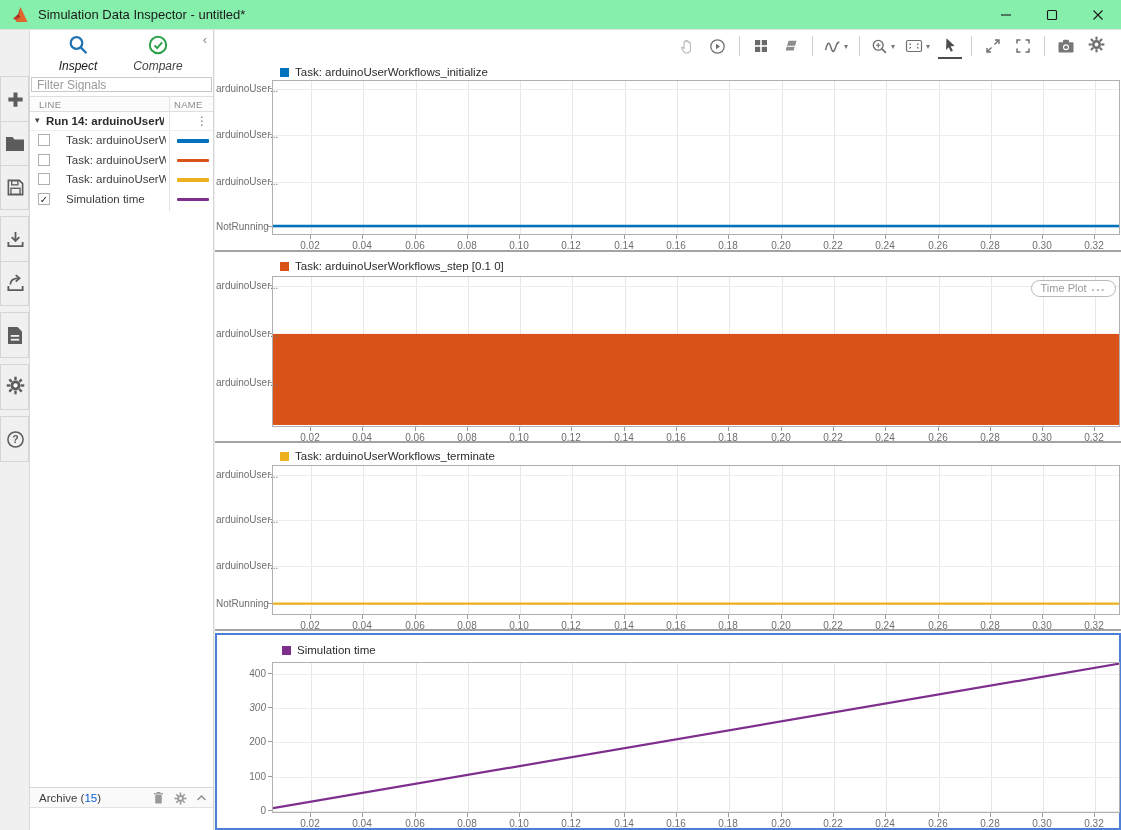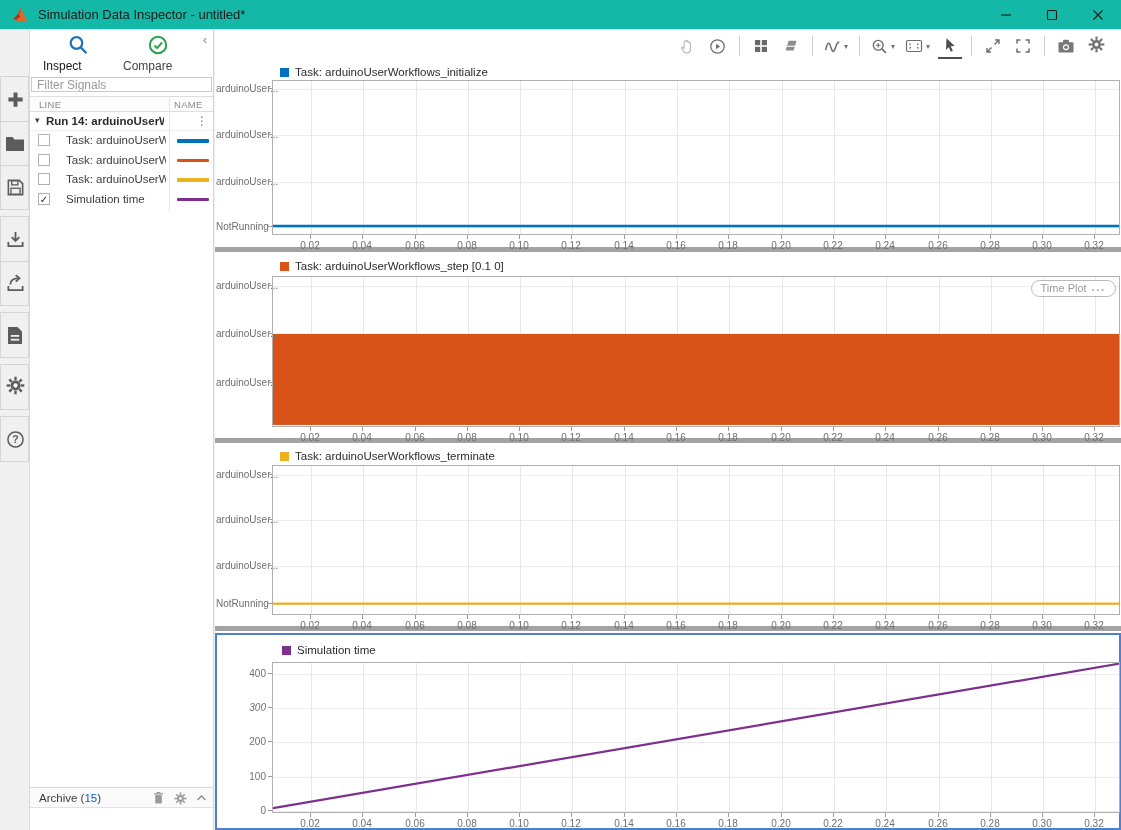--- a/index.html
+++ b/index.html
@@ -1,37 +1,37 @@
 <!DOCTYPE html>
 <html><head>
 <meta charset="utf-8">
 <style>
   * { margin:0; padding:0; box-sizing:border-box; }
   html,body { width:1121px; height:830px; overflow:hidden; }
   body { font-family:"Liberation Sans","DejaVu Sans",sans-serif; background:#f0f0f0; position:relative; }
 
   
-  .titlebar { position:absolute; left:0; top:0; width:1121px; height:30px; background:#14b8a6;
+  .titlebar { position:absolute; left:0; top:0; width:1121px; height:30px; background:#86efac;
               border-bottom:1px solid #e3e3e3; display:flex; align-items:center; }
   .logo { margin-left:12px; }
   .wtitle { margin-left:9px; font-size:13px; color:#1a1a1a; }
   .wincontrols { margin-left:auto; display:flex; height:30px; }
   .winbtn { width:46px; height:30px; display:flex; align-items:center; justify-content:center; cursor:default; }
 
   
   .leftstrip { position:absolute; left:0; top:30px; width:30px; height:800px; background:#f0f0f0;
                border-right:1px solid #d9d9d9; padding-top:46px; }
   .lgroup { border:1px solid #d5d5d5; margin:0 0 6px 0; background:#f0f0f0; }
   .lcell { width:28px; height:44px; display:flex; align-items:center; justify-content:center; }
   .lcell + .lcell { border-top:1px solid #d5d5d5; }
 
   
   .sidebar { position:absolute; left:30px; top:30px; width:184px; height:800px; background:#fff;
              border-right:1px solid #d6d6d6; }
-  .tab { position:absolute; top:4px; width:70px; cursor:default; }
+  .tab { position:absolute; top:4px; width:70px; text-align:center; cursor:default;font-style:italic; }
   .tab .ticon { height:22px; display:flex; align-items:flex-end; justify-content:center; }
   .tab .tlabel { font-size:12px; color:#444; margin-top:3px; display:inline-block; padding-bottom:4px; }
   .tab.active .tlabel { color:#1a1a1a; border-bottom:2px solid #5f6a72; }
   .collapse { position:absolute; right:6px; top:2px; color:#8a8a8a; font-size:13px; }
   .filter { position:absolute; left:1px; top:47px; width:181px; height:15px; border:1px solid #c9c9c9;
             font-size:12px; color:#333; padding:4px 5px; font-family:inherit; outline:none; }
   .filter::placeholder { color:#9a9a9a; }
   .thead { position:absolute; left:0; top:66px; width:183px; height:16px; background:#fcfcfc;
            border-top:1px solid #dedede; border-bottom:1px solid #dedede; font-size:9.5px; color:#8c8c8c;
            letter-spacing:.3px; }
@@ -64,21 +64,21 @@
   .main { position:absolute; left:215px; top:30px; width:906px; height:800px; background:#fff; }
   .ptoolbar { position:absolute; top:0; left:0; right:0; height:32px; display:flex; align-items:center;
               justify-content:flex-end; padding-right:10px; }
   .tbtn { height:26px; min-width:24px; display:flex; align-items:center; justify-content:center;
           margin:0 3px; padding:0 2px; position:relative; }
   .tbtn.sel { border-bottom:2px solid #4d4d4d; }
   .tbtn .caret { font-size:8px; color:#777; margin-left:3px; }
   .tsep { width:1px; height:20px; background:#d0d0d0; margin:0 6px; }
 
   #plots { position:absolute; left:0; top:32px; width:906px; height:768px; }
-  .plot { position:absolute; left:0; width:906px; background:#fff; border-bottom:5px solid #a3a3a3; }
+  .plot { position:absolute; left:0; width:906px; background:#fff; border-bottom:2px solid #a3a3a3; }
   .plot.sel { border:2px solid #4d7fd6; }
   .ptitle { position:absolute; left:65px; display:flex; align-items:center; gap:6px; }
   .psq { width:9px; height:9px; display:inline-block; }
   .ptxt { font-size:11.5px; color:#2b2b2b; }
   .pbox { position:absolute; border:1px solid #b0b0b0; background:#fff; overflow:hidden; }
   .vgrid { position:absolute; top:0; bottom:0; width:1px; background:#e7e7e7; }
   .hgrid { position:absolute; left:0; right:0; height:1px; background:#ececec; }
   .pcontent { position:absolute; left:0; top:0; }
   .xtick { position:absolute; width:40px; text-align:center; font-size:10px; color:#6f6f6f; }
   .ytick { position:absolute; width:50px; text-align:right; font-size:10px; color:#6f6f6f; }

